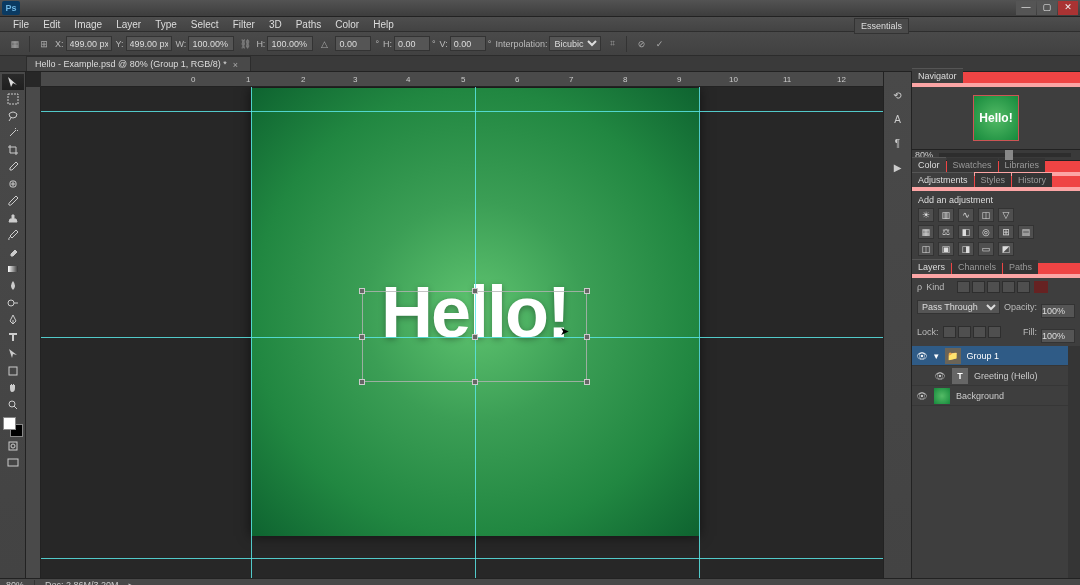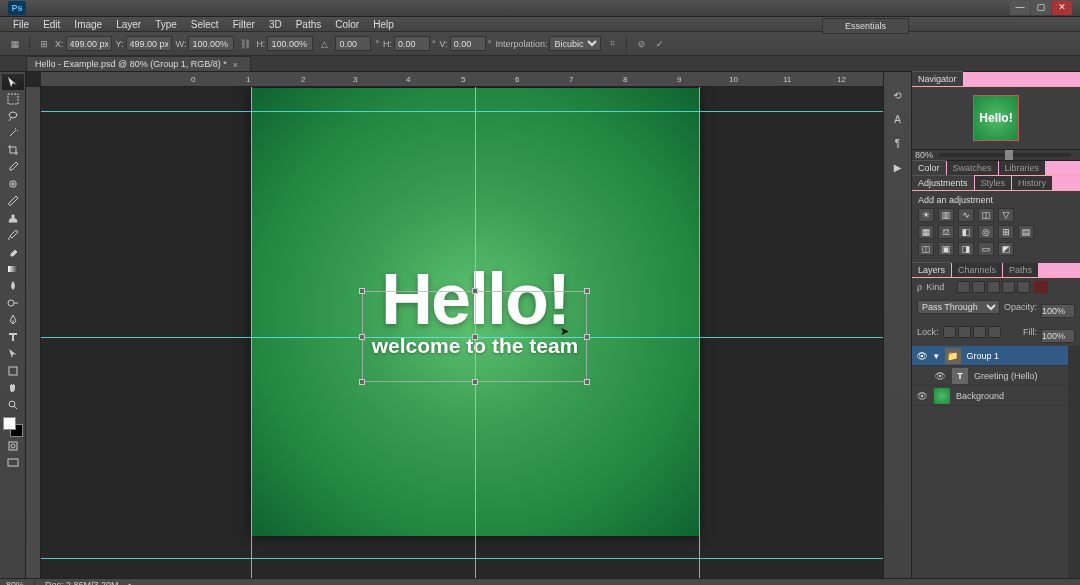--- a/index.html
+++ b/index.html
@@ -1,19 +1,19 @@
 <!DOCTYPE html>
 <html><head>
 <meta charset="utf-8">
 <style>
 * { margin:0; padding:0; box-sizing:border-box; font-family:"Segoe UI",Tahoma,sans-serif; }
 body { background:#444; width:1080px; height:585px; overflow:hidden; color:#ccc; font-size:10px; }
 
 
-.winbar { height:17px; background:linear-gradient(#535353,#3d3d3d); display:flex; align-items:center; justify-content:space-between; padding:0 8px; border-bottom:1px solid #222; }
+.winbar { height:17px; background:linear-gradient(#535353,#3d3d3d); display:flex; align-items:center; justify-content:space-between; padding:0 2px; border-bottom:1px solid #222; }
 .winbar .logo { width:18px; height:14px; background:#0a3a62; display:flex; align-items:center; justify-content:center; color:#6fb7e3; font-weight:bold; font-size:9px; border-radius:2px;}
 .win-controls { display:flex; gap:1px; }
 .win-btn { width:20px; height:14px; background:#555; text-align:center; line-height:12px; font-size:9px; color:#eee; }
 .win-btn.close { background:#a33; }
 
 
 .menubar { height:15px; background:linear-gradient(#4e4e4e,#434343); display:flex; align-items:center; padding:0 6px; border-bottom:1px solid #2e2e2e; }
 .menubar span { padding:0 7px; font-size:10px; color:#ddd; }
 
 
@@ -51,21 +51,21 @@
 
 .gd-v { position:absolute; top:-5px; bottom:-100px; width:1px; background:rgba(90,230,230,0.85);}
 .gd-h { position:absolute; left:-10px; right:-10px; height:1px; background:rgba(90,230,230,0.85);}
 .transform-box { position:absolute; border:1px solid rgba(180,180,180,0.8);}
 .tb-handle { position:absolute; width:6px; height:6px; background:#666; border:1px solid #ccc; }
 
 .rightcol { width:28px; background:linear-gradient(#494949,#434343); border-left:1px solid #222; display:flex; flex-direction:column; align-items:center; padding-top:14px; gap:6px;}
 .rightcol .ico { width:18px; height:18px; display:flex; align-items:center; justify-content:center; color:#ccc; }
 
 .panels { width:169px; background:#3e3e3e; border-left:1px solid #222; display:flex; flex-direction:column; font-size:9px;}
-.panel-tabs { height:15px; background:#f9a8d4; display:flex; align-items:flex-end; border-bottom:1px solid #fca5a5;}
+.panel-tabs { height:15px; background:#ef4444; display:flex; align-items:flex-end; border-bottom:4px solid #fca5a5;}
 .panel-tabs span { padding:2px 6px; background:#3e3e3e; color:#ddd; border-top:1px solid #555; margin-right:1px;}
 .panel-tabs span.dim { background:#343434; color:#999; border-top:none;}
 .nav-body { height:62px; position:relative; display:flex; align-items:center; justify-content:center; background:#3e3e3e;}
 .nav-thumb { width:46px; height:46px; background:radial-gradient(circle,#54bb66,#168a3c); border:1px solid #c55; display:flex; align-items:center; justify-content:center; color:#fff; font:bold 12px Arial; }
 .nav-footer { height:12px; background:#3a3a3a; display:flex; align-items:center; padding:0 3px; border-top:1px solid #222; border-bottom:1px solid #222;}
 .slider { flex:1; height:4px; background:#2d2d2d; margin:0 6px; position:relative;}
 .slider .knob { position:absolute; left:50%; top:-3px; width:8px; height:10px; background:#888;}
 .adj-body { padding:4px 6px; color:#ddd; }
 .adj-row { display:flex; gap:4px; margin:3px 0; }
 .adj-row .i { width:16px; height:14px; background:#4f4f4f; border:1px solid #333; display:flex; align-items:center; justify-content:center; font-size:9px;}
@@ -83,21 +83,21 @@
 .lthumb { width:16px; height:16px; background:#666; display:flex; align-items:center; justify-content:center; font-size:9px;}
 .lthumb.folder { background:#6b6457;}
 .lthumb.t { background:#666; color:#fff; font-weight:bold;}
 .lthumb.bg { background:radial-gradient(#54bb66,#168a3c);}
 .layer-row.indent1 { padding-left:22px;}
 .layers-scroll { position:absolute; right:0; top:0; bottom:0; width:12px; background:#353535;}
 
 
 .status { height:13px; background:#484848; display:flex; align-items:center; padding:0 6px; gap:10px; font-size:9px; color:#ccc; border-top:1px solid #222;}
 .status .sep { width:1px; height:10px; background:#333;}
-.corner-btn { position:absolute; top:18px; right:171px; background:#4a4a4a; padding:2px 22px; font-size:9px; color:#ddd; border:1px solid #333; z-index:5;}
+.corner-btn { position:absolute; top:18px; right:171px; background:#4a4a4a; padding:2px 6px; font-size:9px; color:#ddd; border:1px solid #333; z-index:5;}
 </style>
 </head>
 <body>
 
 <div class="winbar">
   <div class="logo">Ps</div>
   <div class="win-controls">
     <div class="win-btn">—</div>
     <div class="win-btn">▢</div>
     <div class="win-btn close">✕</div>
@@ -305,21 +305,20 @@
       <span class="tick" style="left:636px">9</span>
       <span class="tick" style="left:688px">10</span>
       <span class="tick" style="left:742px">11</span>
       <span class="tick" style="left:796px">12</span>
     </div>
     <div class="ruler-v"></div>
     <div class="canvas-wrap">
       <div class="canvas">
         <div class="greet">
           <div class="big">Hello!</div>
-          <div class="small">welcome to the team</div>
         </div>
       </div>
 
       <div class="gd-v" style="left:210px"></div>
       <div class="gd-v" style="left:434px"></div>
       <div class="gd-v" style="left:658px"></div>
       <div class="gd-h" style="top:24px"></div>
       <div class="gd-h" style="top:250px"></div>
       <div class="gd-h" style="top:471px"></div>
 

